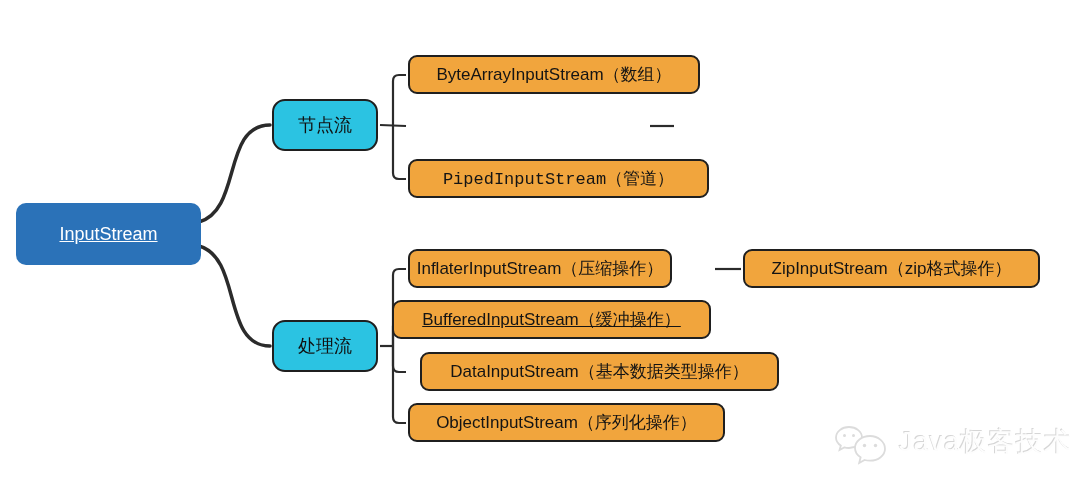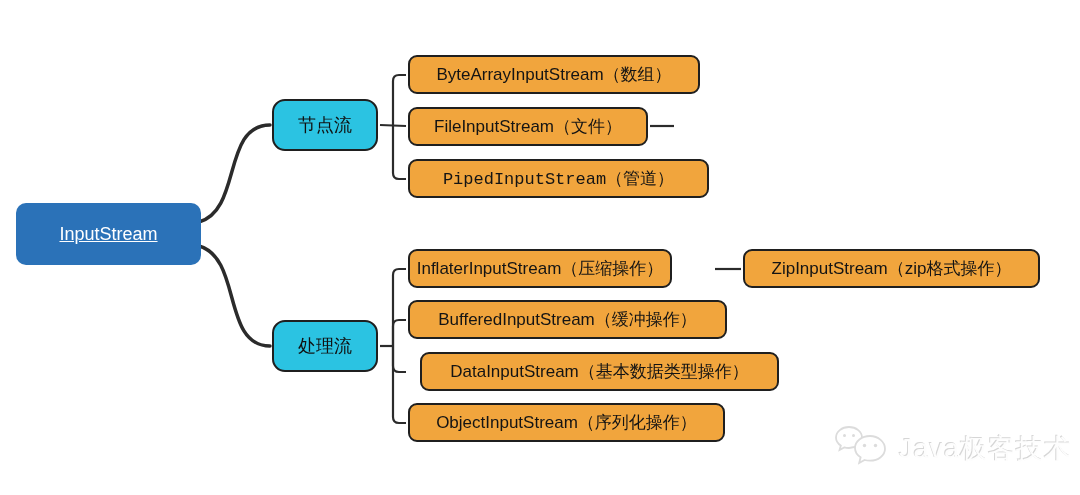--- a/index.html
+++ b/index.html
@@ -44,26 +44,26 @@
     border-radius:9px;
     color:#141414;font-size:17px;
     padding:12px 14px;
   }
   .byte-array{left:408px;top:55px;width:292px;}
   .file{left:408px;top:107px;width:240px;}
   .socket{left:676px;top:107px;width:262px;}
   .piped{left:408px;top:159px;width:301px;font-family:Liberation Mono, monospace;}
   .inflater{left:408px;top:249px;width:264px;}
   .zip{left:743px;top:249px;width:297px;}
-  .buffered{left:408px;top:300px;width:319px;}
+  .buffered{left:392px;top:300px;width:319px;text-decoration:underline;}
   .data-node{left:420px;top:352px;width:359px;}
   .object-node{left:408px;top:403px;width:317px;text-align:right;}
   .watermark{
     position:absolute;left:833px;top:424px;
-    display:flex;align-items:center;gap:6px;
+    display:flex;align-items:flex-start;gap:6px;
   }
   .watermark-text{
     font-size:27px;
     color:#fdfdfd;
     text-shadow:-1px -1px 0 #d6d6d6, 1px 1px 0 #ffffff;
     letter-spacing:1px;
   }
 </style>
 </head>
 <body>
@@ -90,21 +90,20 @@
       <path d="M 715 269 L 741 269"></path>
     </g>
   </svg>
 
   <div class="node root">InputStream</div>
 
   <div class="node branch node-stream">节点流</div>
   <div class="node branch process-stream">处理流</div>
 
   <div class="node leaf byte-array">ByteArrayInputStream（数组）</div>
-  <div class="node leaf file">FileInputStream（文件）</div>
   <div class="node leaf piped">PipedInputStream（管道）</div>
 
   <div class="node leaf inflater">InflaterInputStream（压缩操作）</div>
   <div class="node leaf zip">ZipInputStream（zip格式操作）</div>
   <div class="node leaf buffered">BufferedInputStream（缓冲操作）</div>
   <div class="node leaf data-node">DataInputStream（基本数据类型操作）</div>
   <div class="node leaf object-node">ObjectInputStream（序列化操作）</div>
 
   <div class="watermark">
     <svg width="60" height="50" viewBox="0 0 60 50">

